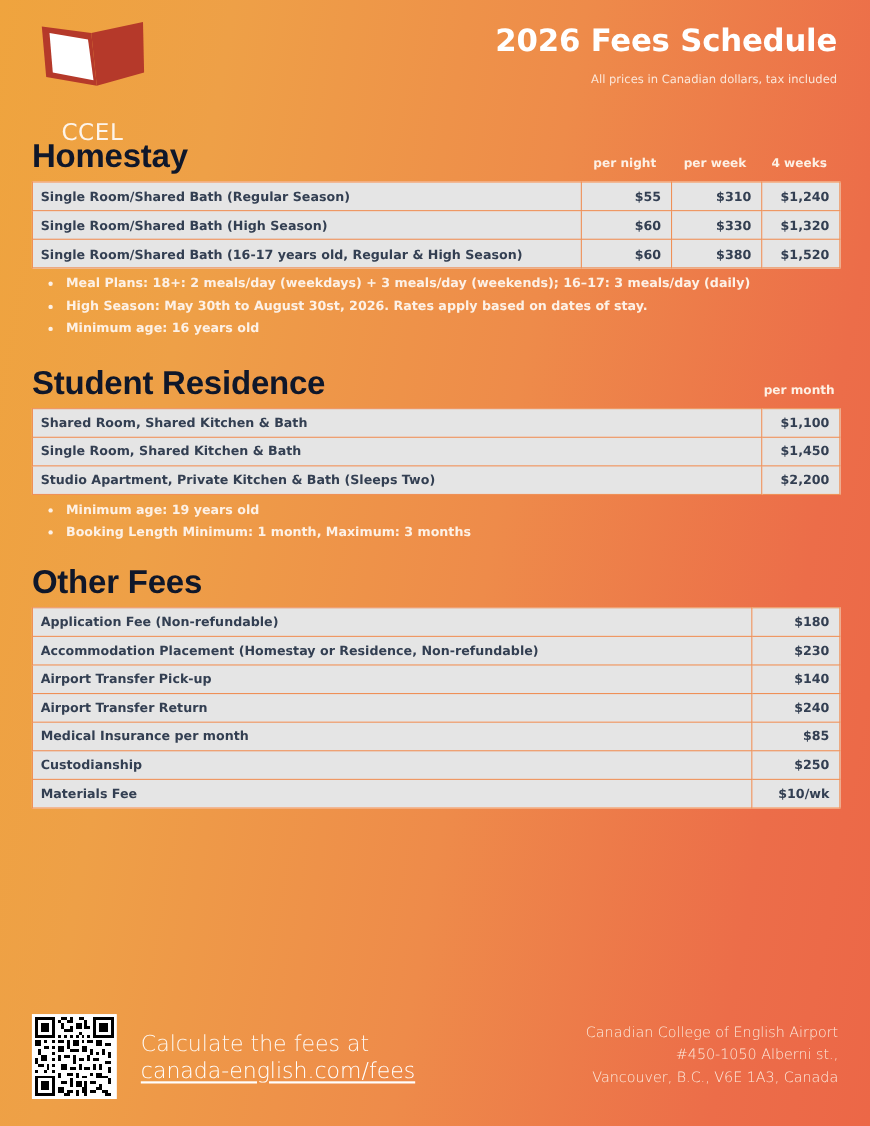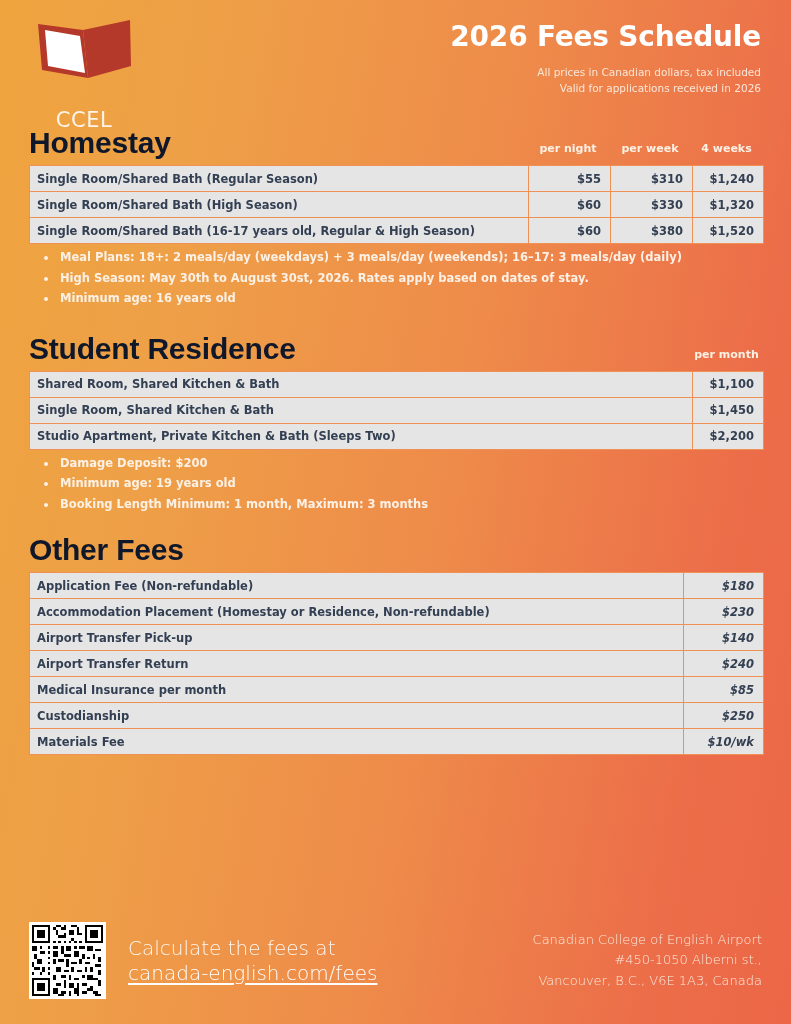--- a/index.html
+++ b/index.html
@@ -122,21 +122,21 @@
   }
   table.fees td.price {
     text-align: right;
     padding-right: 9px;
   }
   table.fees.other td {
     font-weight: normal;
     font-size: 11.5px;
   }
   table.fees.other td.label { font-weight: bold; }
-  table.fees.other td.price { font-weight: bold; font-style: italic; }
+  table.fees.other td.price { font-weight: bold; }
 
   
   ul.notes {
     list-style: none;
     margin: 8px 0 0 0;
     padding: 0 0 0 12px;
   }
   ul.notes li {
     position: relative;
     color: #fdf1e6;
@@ -225,21 +225,20 @@
       <polygon points="53,12 8,6 12,52 58,60" fill="#b5392a"></polygon>
       <polygon points="50,18 15,12 18,48 55,55" fill="#ffffff"></polygon>
     </svg>
     <div class="logo-text">CCEL</div>
   </div>
 
   <div class="header-right">
     <div class="doc-title">2026 Fees Schedule</div>
     <div class="doc-sub">
       <div>All prices in Canadian dollars, tax included</div>
-      <div>Valid for applications received in 2026</div>
     </div>
   </div>
 </div>
 
 <div class="content">
 
   <div class="section">
     <div class="section-head">
       <div class="section-title">Homestay</div>
       <div class="col-heads">
@@ -310,21 +309,20 @@
           <td class="price">$1,450</td>
         </tr>
         <tr>
           <td class="label">Studio Apartment, Private Kitchen &amp; Bath (Sleeps Two)</td>
           <td class="price">$2,200</td>
         </tr>
       </tbody>
     </table>
 
     <ul class="notes">
-      <li>Damage Deposit: $200</li>
       <li>Minimum age: 19 years old</li>
       <li>Booking Length Minimum: 1 month, Maximum: 3 months</li>
     </ul>
   </div>
 
   <div class="gap-b"></div>
 
   <div class="section">
     <div class="section-head">
       <div class="section-title">Other Fees</div>

